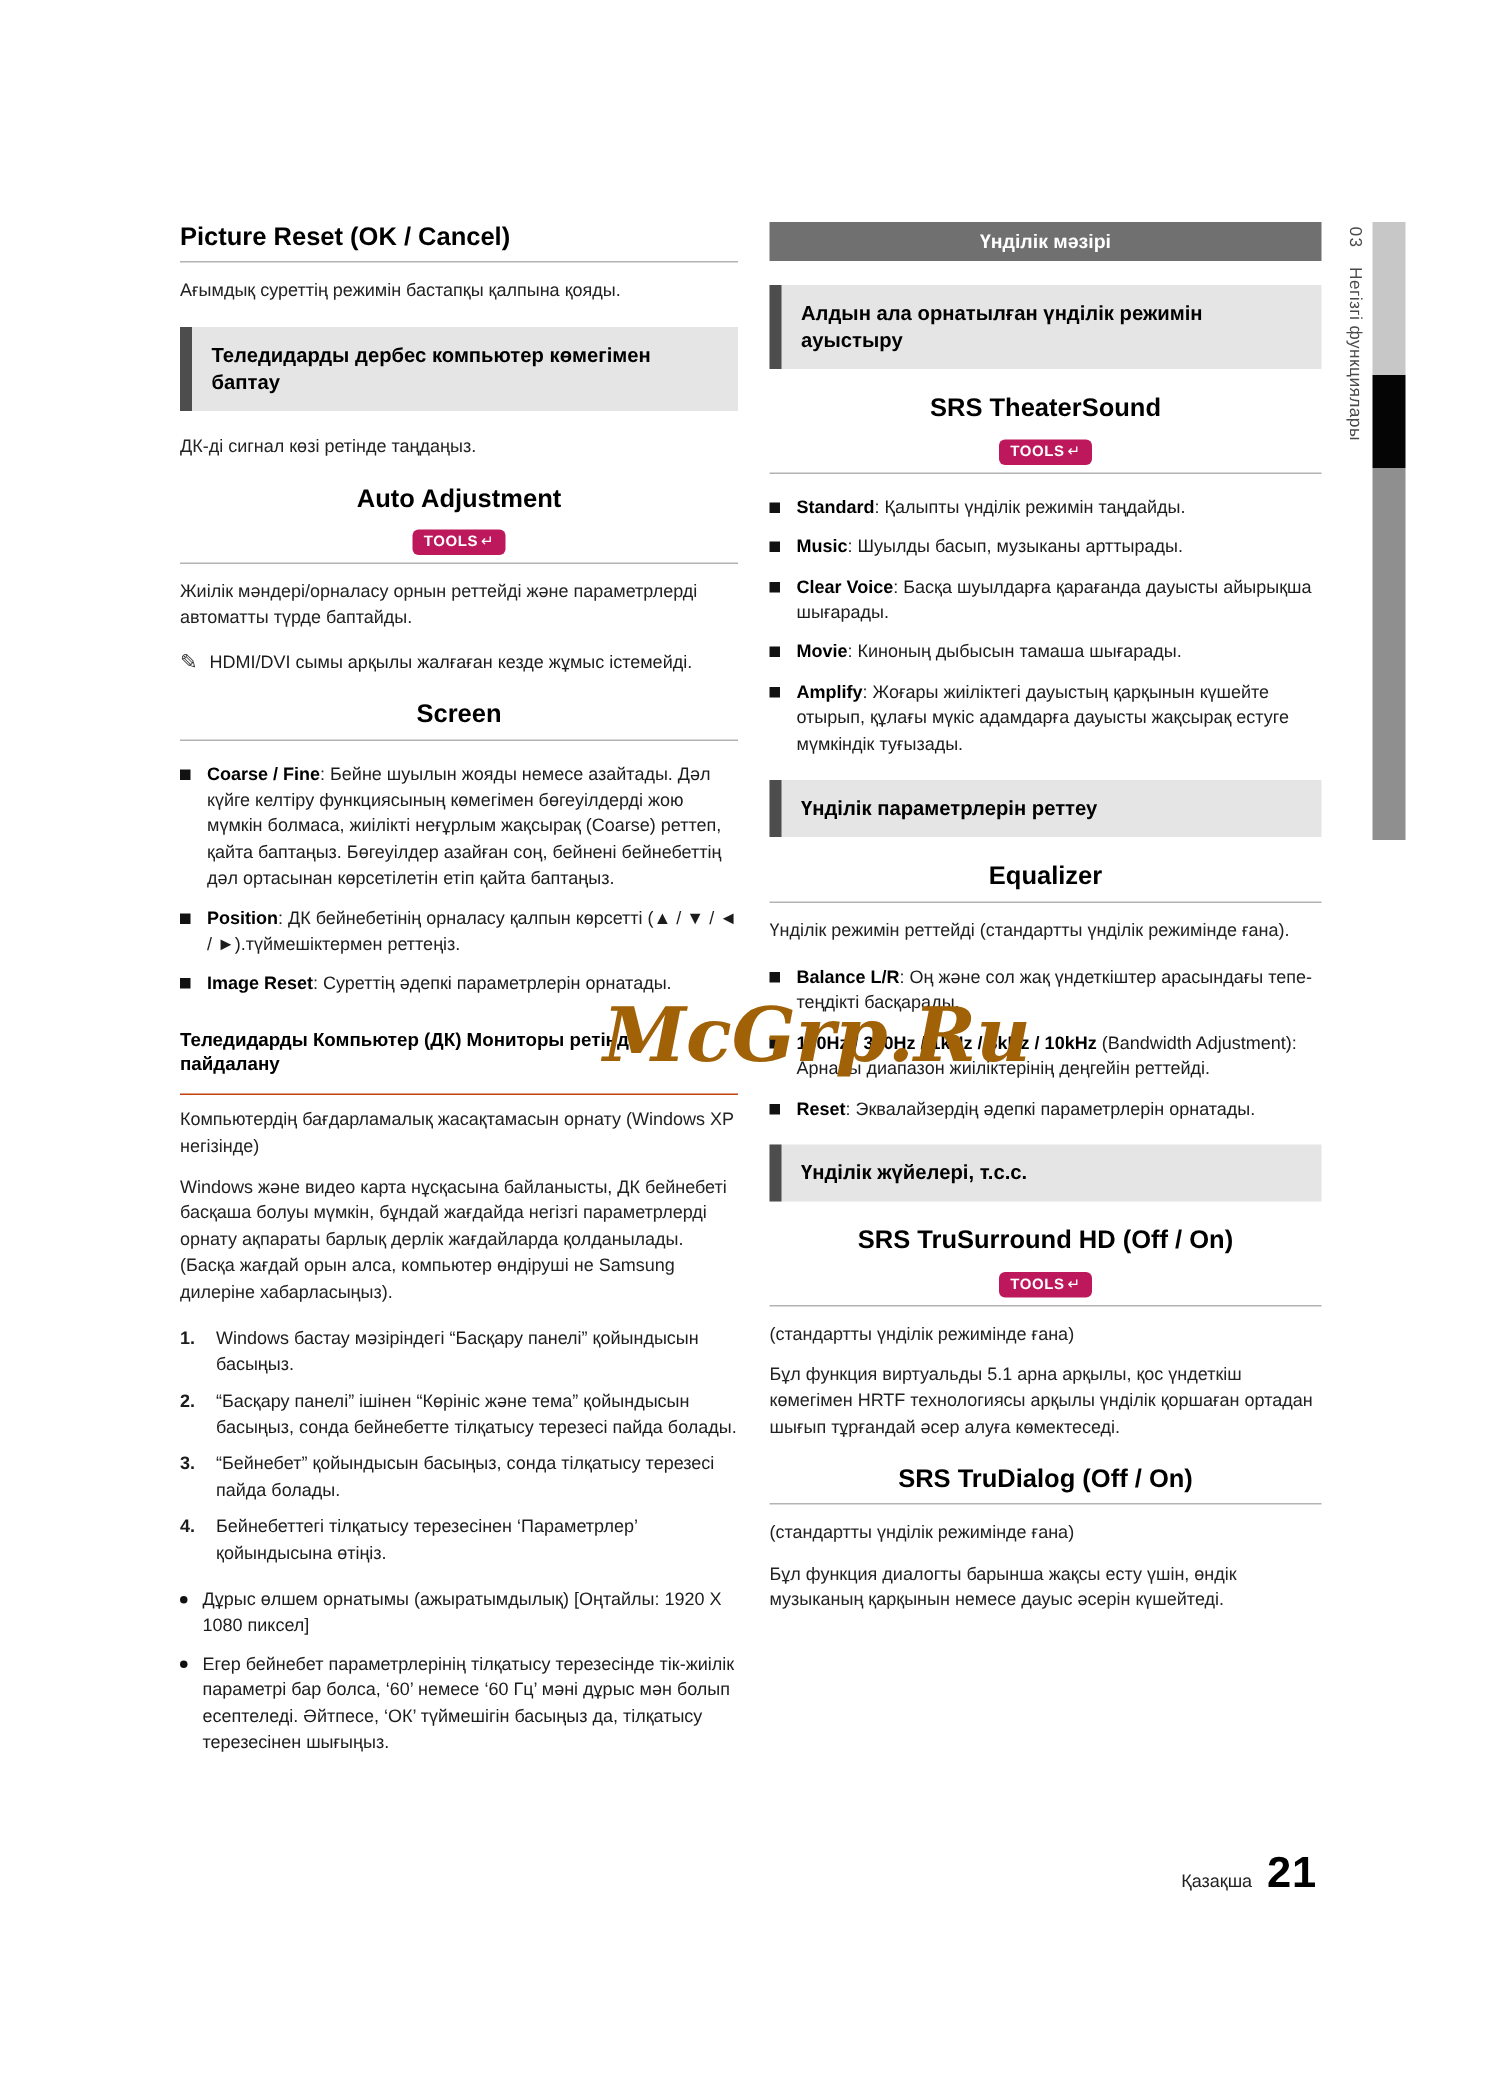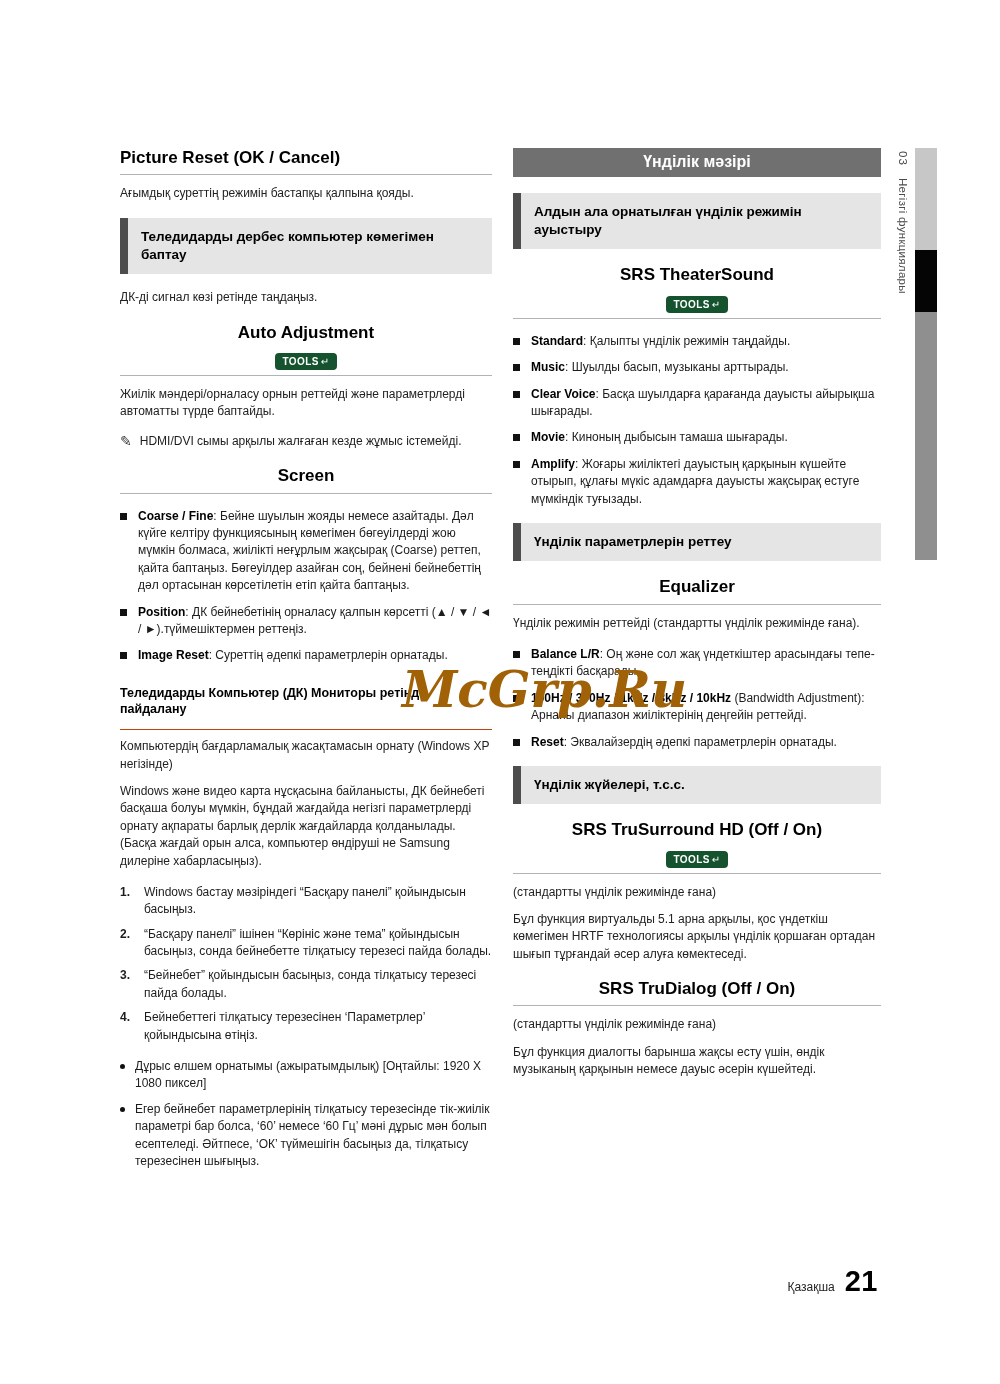--- a/index.html
+++ b/index.html
@@ -25,26 +25,26 @@
   .body { font-size:12px; line-height:1.45; margin-bottom:10px; color:#222; }
 
   .graybox {
     background:#e5e5e5; border-left:8px solid #4d4d4d;
     padding:10px 12px 10px 13px; font-weight:bold; font-size:13.5px;
     line-height:1.35; margin:15px 0 15px 0; color:#000;
   }
 
   .section-bar {
     background:#707070; color:#fff; text-align:center;
-    font-weight:bold; font-size:16px; padding:5px 0 6px 0; margin-bottom:16px;
+    font-weight:bold; font-size:13px; padding:5px 0 6px 0; margin-bottom:16px;
   }
 
   .tools-badge {
     display:inline-flex; align-items:center; gap:2px;
-    background:#14532d; color:#fff; font-size:10px; font-weight:bold;
+    background:#be185d; color:#fff; font-size:10px; font-weight:bold;
     border-radius:4px; padding:2px 7px; letter-spacing:.4px; line-height:1.3;
     transform:translateY(1px);
   }
   .tools-badge .ret { font-size:10px; font-weight:normal; }
 
   .note { display:flex; gap:8px; font-size:12px; line-height:1.45; margin:12px 0 14px 0; }
   .note-icon { font-size:14px; line-height:1.2; color:#333; flex:0 0 auto; }
 
   ul, ol { list-style:none;margin-top:14px; }
   .sq-list li { display:flex; gap:11px; margin-bottom:9px; }
@@ -73,21 +73,21 @@
   .strip-dark  { height:248px; background:#8f8f8f; }
   .chapter-num {
     position:absolute; left:897px; top:151px;
     writing-mode:vertical-rl; font-size:11.5px; color:#4a4a4a; letter-spacing:1px;
   }
   .chapter-title {
     position:absolute; left:897px; top:178px;
     writing-mode:vertical-rl; font-size:11.5px; color:#4a4a4a; letter-spacing:.3px;
   }
 
-  .footer { position:absolute; top:1233px; right:122px; display:flex; align-items:baseline; gap:10px;margin-top:32px; }
+  .footer { position:absolute; top:1233px; right:122px; display:flex; align-items:baseline; gap:10px; }
   .lang { font-size:12px; color:#222; }
   .pagenum { font-size:29px; font-weight:bold; color:#000; letter-spacing:.5px; }
 
   .watermark {
     position:absolute; left:402px; top:660px; z-index:20;
     font-family:"DejaVu Serif", serif; font-style:italic; font-weight:bold;
     font-size:50px; color:#a16207; white-space:nowrap;
   }
 </style>
 </head>

